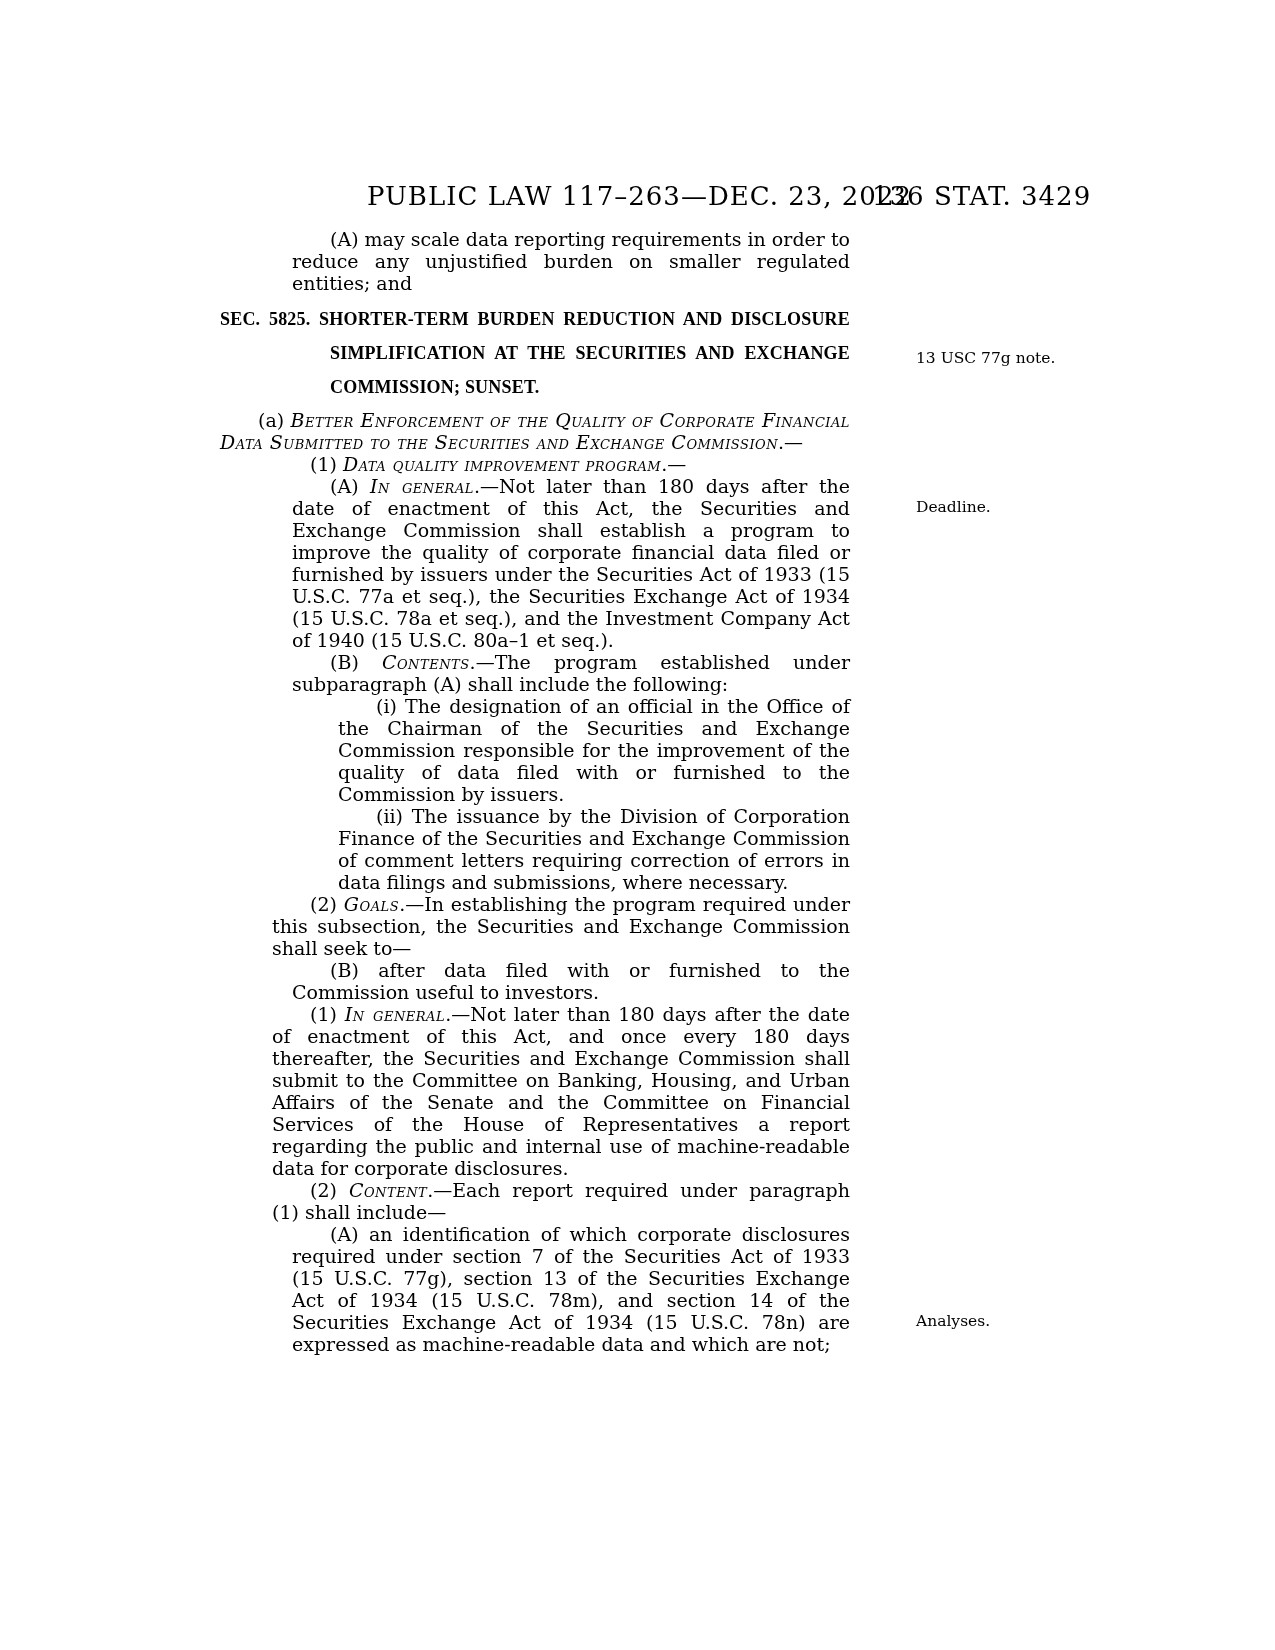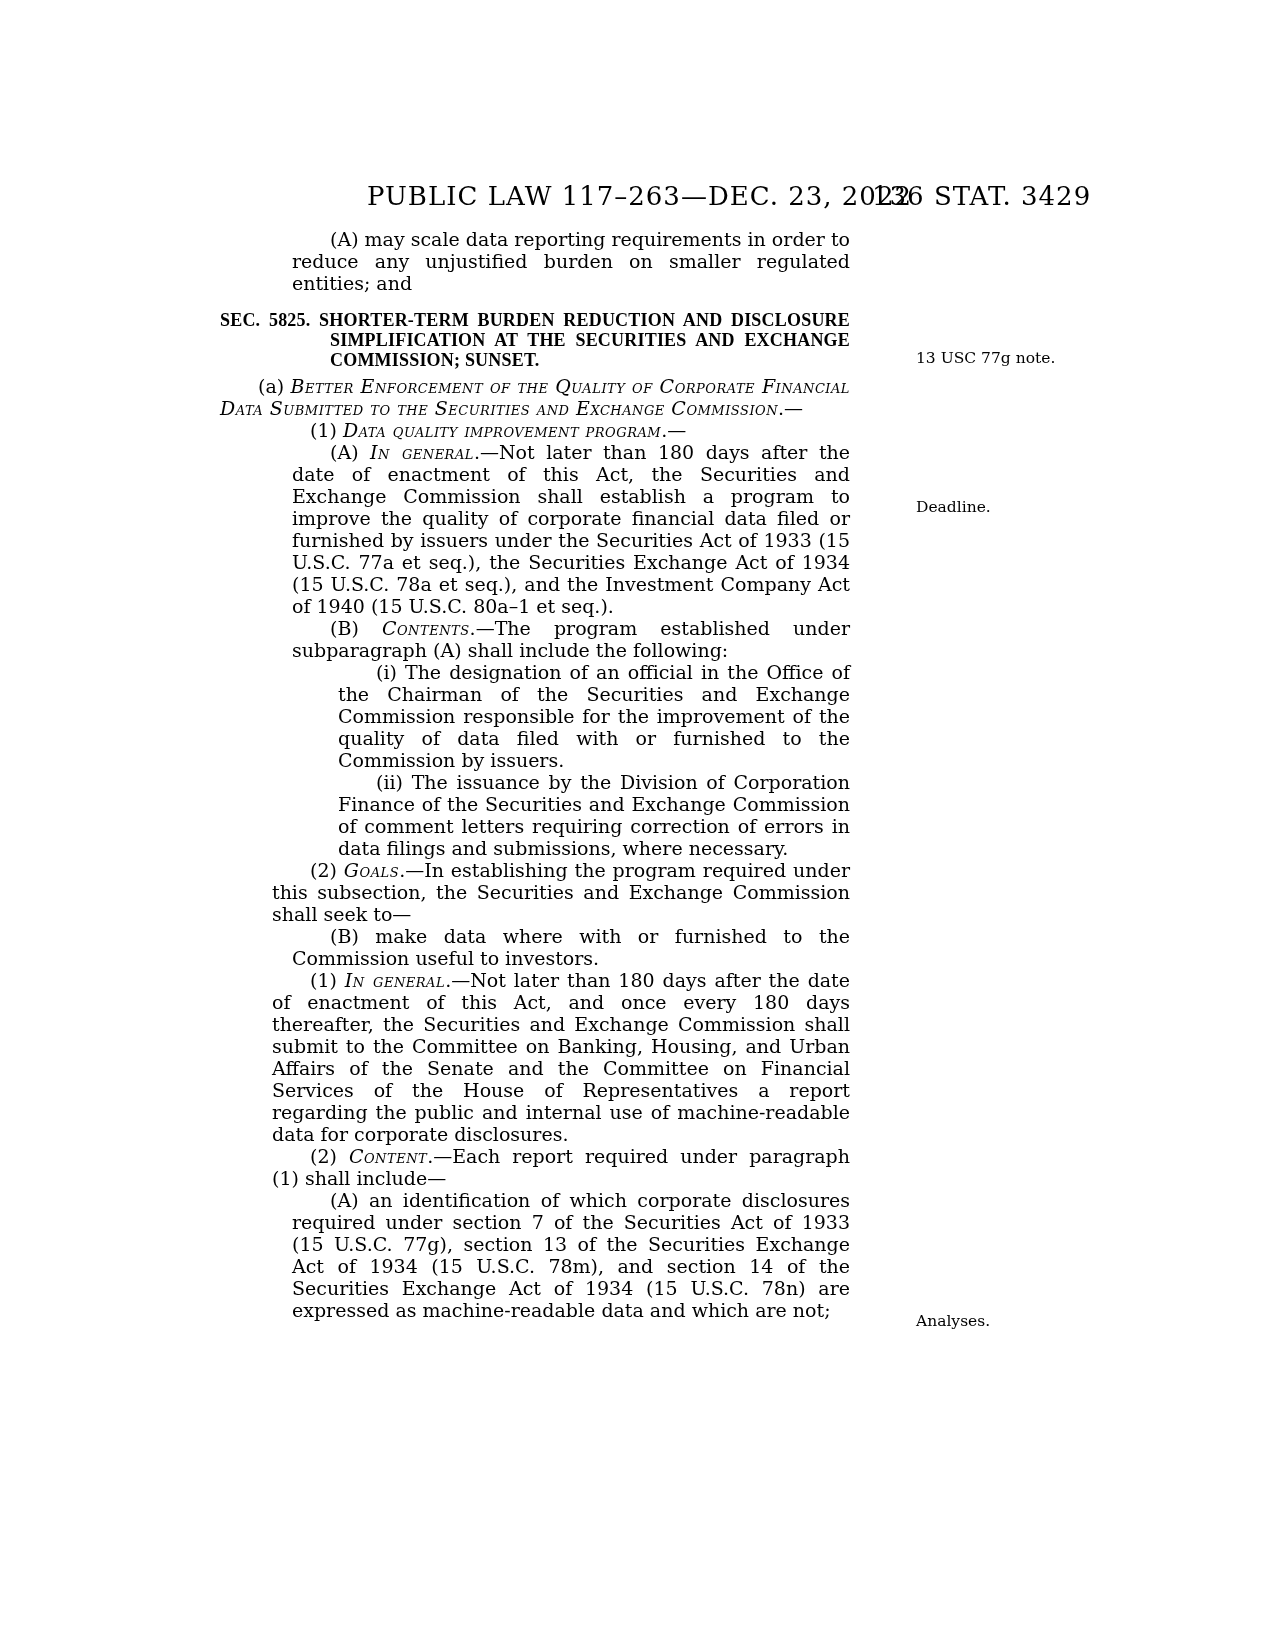--- a/index.html
+++ b/index.html
@@ -42,23 +42,23 @@
   .para { text-indent: 38px; }
   .level0 { margin-left: 0; }
   .level1 { margin-left: 52px; }
   .level2 { margin-left: 72px; }
   .level3 { margin-left: 118px; }
   .sc { font-variant: small-caps; letter-spacing: 0.5px; font-style: italic; }
   .sec-heading {
     font-family: "Liberation Serif", serif;
     font-weight: bold;
     font-size: 18px;
-    line-height: 20px;
+    line-height: 34px;
     letter-spacing: 0.2px;
-    margin: 16px 0 5px 0;
+    margin: 8px 0 5px 0;
     padding-left: 110px;
     text-indent: -110px;
     text-align: justify;
   }
   .margin-note {
     position: absolute;
     left: 916px;
     width: 180px;
     font-size: 15.5px;
     line-height: 18px;
@@ -76,21 +76,21 @@
     <div id="doc-body">
         <div class="para level2"><span>(A) may scale data reporting requirements in order to reduce any unjustified burden on smaller regulated entities; and</span></div>
         <div class="sec-heading"><span>SEC. 5825.</span> <span>SHORTER-TERM BURDEN REDUCTION AND DISCLOSURE SIMPLIFICATION AT THE SECURITIES AND EXCHANGE COMMISSION; SUNSET.</span></div>
         <div class="para level0"><span>(a) </span><span class="sc">Better Enforcement of the Quality of Corporate Financial Data Submitted to the Securities and Exchange Commission</span><span>.—</span></div>
         <div class="para level1"><span>(1) </span><span class="sc">Data quality improvement program</span><span>.—</span></div>
         <div class="para level2"><span>(A) </span><span class="sc">In general</span><span>.—Not later than 180 days after the date of enactment of this Act, the Securities and Exchange Commission shall establish a program to improve the quality of corporate financial data filed or furnished by issuers under the Securities Act of 1933 (15 U.S.C. 77a et seq.), the Securities Exchange Act of 1934 (15 U.S.C. 78a et seq.), and the Investment Company Act of 1940 (15 U.S.C. 80a–1 et seq.).</span></div>
         <div class="para level2"><span>(B) </span><span class="sc">Contents</span><span>.—The program established under subparagraph (A) shall include the following:</span></div>
         <div class="para level3"><span>(i) The designation of an official in the Office of the Chairman of the Securities and Exchange Commission responsible for the improvement of the quality of data filed with or furnished to the Commission by issuers.</span></div>
         <div class="para level3"><span>(ii) The issuance by the Division of Corporation Finance of the Securities and Exchange Commission of comment letters requiring correction of errors in data filings and submissions, where necessary.</span></div>
         <div class="para level1"><span>(2) </span><span class="sc">Goals</span><span>.—In establishing the program required under this subsection, the Securities and Exchange Commission shall seek to—</span></div>
-        <div class="para level2"><span>(B) make data where with or furnished to the Commission useful to investors.</span></div>
+        <div class="para level2"><span>(B) after data filed with or furnished to the Commission useful to investors.</span></div>
         <div class="para level1"><span>(1) </span><span class="sc">In general</span><span>.—Not later than 180 days after the date of enactment of this Act, and once every 180 days thereafter, the Securities and Exchange Commission shall submit to the Committee on Banking, Housing, and Urban Affairs of the Senate and the Committee on Financial Services of the House of Representatives a report regarding the public and internal use of machine-readable data for corporate disclosures.</span></div>
         <div class="para level1"><span>(2) </span><span class="sc">Content</span><span>.—Each report required under paragraph (1) shall include—</span></div>
         <div class="para level2"><span>(A) an identification of which corporate disclosures required under section 7 of the Securities Act of 1933 (15 U.S.C. 77g), section 13 of the Securities Exchange Act of 1934 (15 U.S.C. 78m), and section 14 of the Securities Exchange Act of 1934 (15 U.S.C. 78n) are expressed as machine-readable data and which are not;</span></div>
       </div>
   </div>
 <div class="margin-note" style="top: 349px;">13 USC 77g note.</div>
     <div class="margin-note" style="top: 498px;">Deadline.</div>
     <div class="margin-note" style="top: 1312px;">Analyses.</div>
   </div>
 

